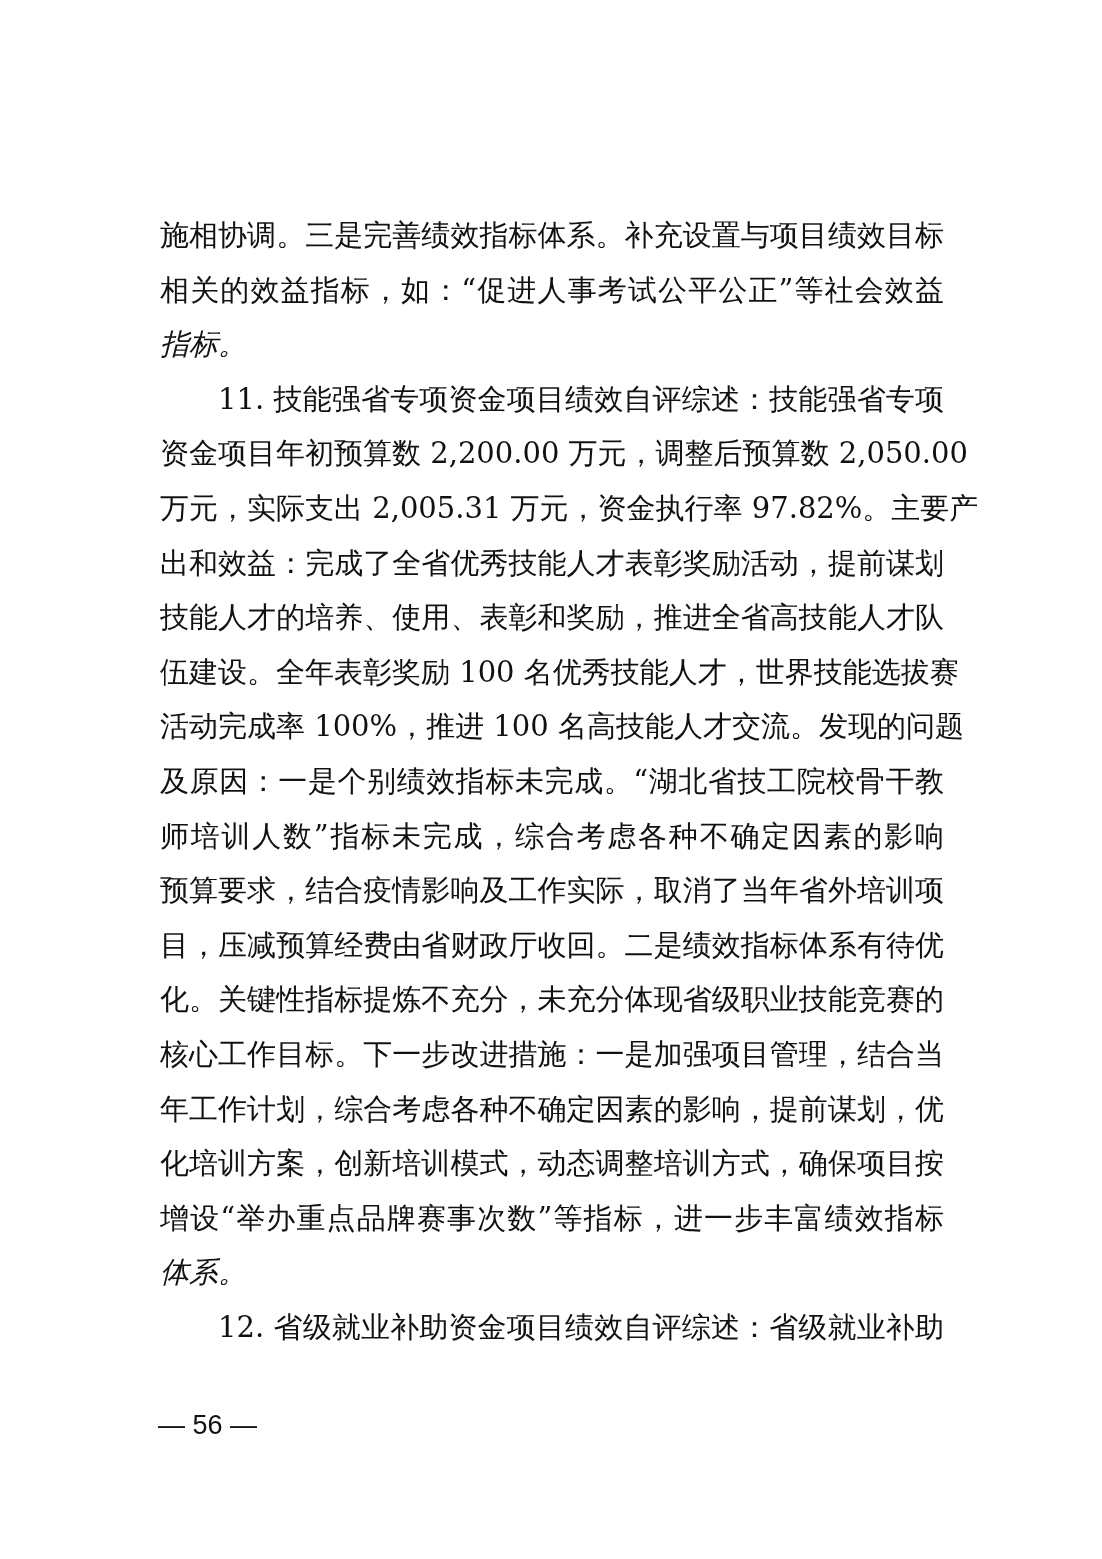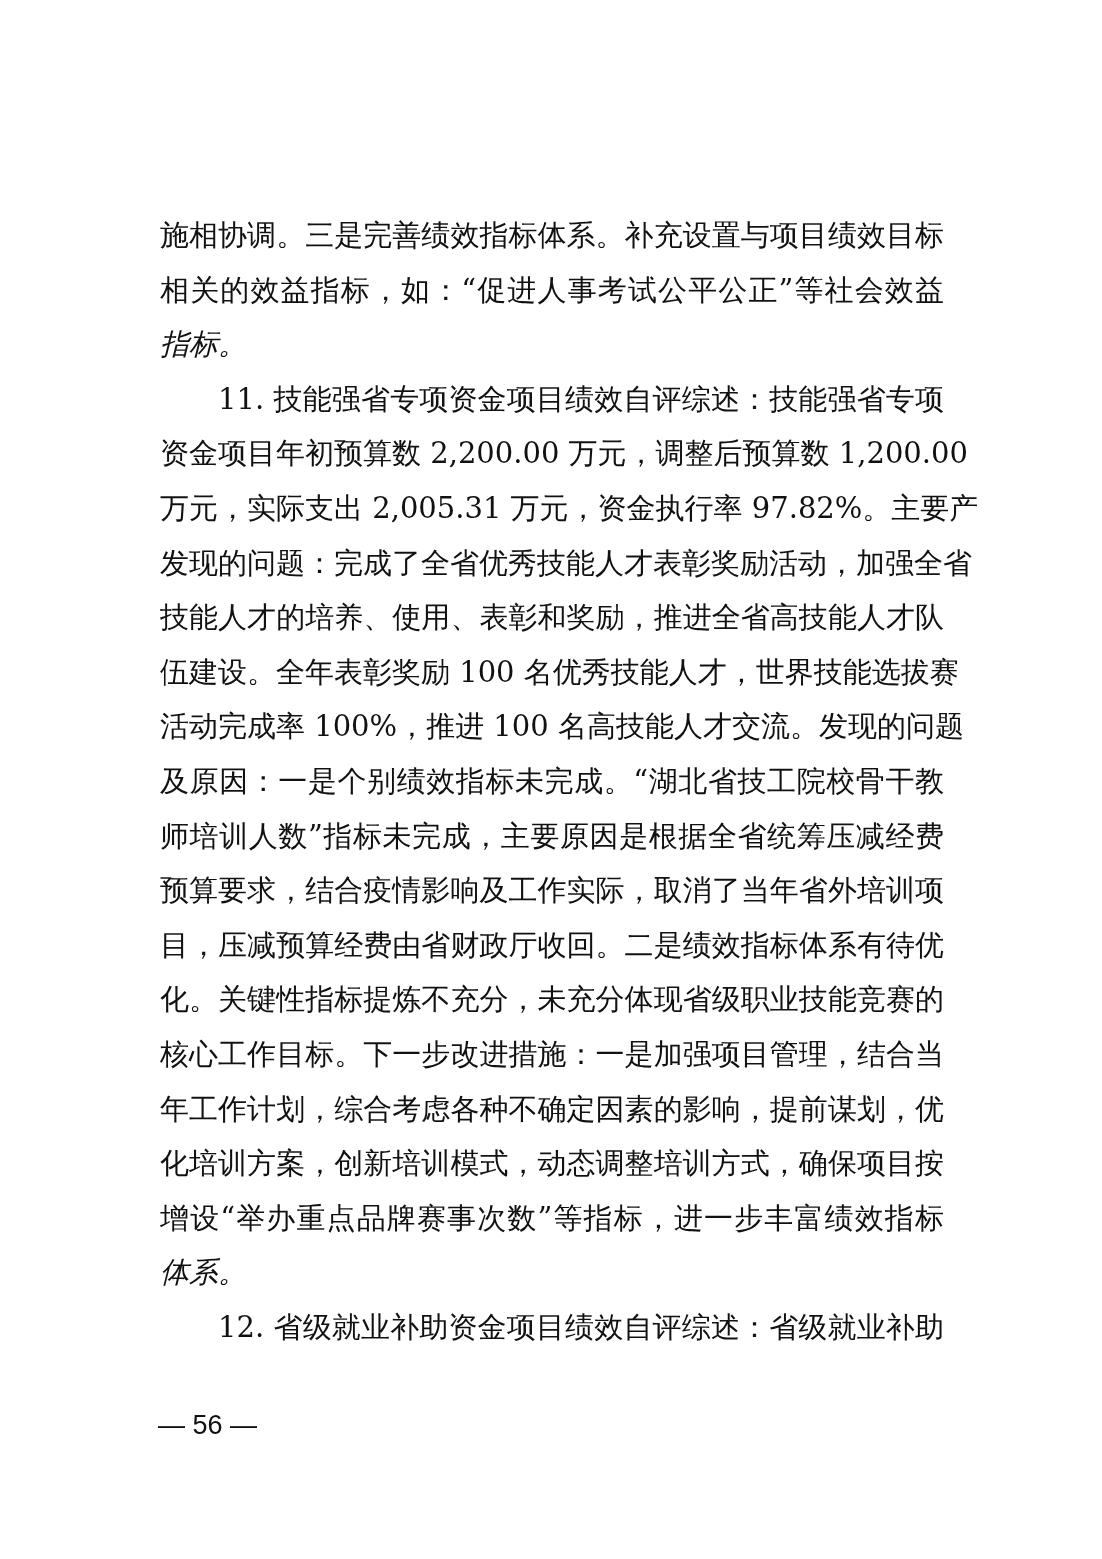--- a/index.html
+++ b/index.html
@@ -63,28 +63,28 @@
   <div class="body-text">
 
     <div>
       <span class="line">施相协调。三是完善绩效指标体系。补充设置与项目绩效目标</span>
       <span class="line">相关的效益指标，如：“促进人事考试公平公正”等社会效益</span>
       <span class="line last">指标。</span>
     </div>
 
     <div>
       <span class="line indent">11. 技能强省专项资金项目绩效自评综述：技能强省专项</span>
-      <span class="line">资金项目年初预算数 2,200.00 万元，调整后预算数 1,200.00</span>
+      <span class="line">资金项目年初预算数 2,200.00 万元，调整后预算数 2,050.00</span>
       <span class="line">万元，实际支出 2,005.31 万元，资金执行率 97.82%。主要产</span>
-      <span class="line">发现的问题：完成了全省优秀技能人才表彰奖励活动，加强全省</span>
+      <span class="line">出和效益：完成了全省优秀技能人才表彰奖励活动，提前谋划</span>
       <span class="line">技能人才的培养、使用、表彰和奖励，推进全省高技能人才队</span>
       <span class="line">伍建设。全年表彰奖励 100 名优秀技能人才，世界技能选拔赛</span>
       <span class="line">活动完成率 100%，推进 100 名高技能人才交流。发现的问题</span>
       <span class="line">及原因：一是个别绩效指标未完成。“湖北省技工院校骨干教</span>
-      <span class="line">师培训人数”指标未完成，主要原因是根据全省统筹压减经费</span>
+      <span class="line">师培训人数”指标未完成，综合考虑各种不确定因素的影响</span>
       <span class="line">预算要求，结合疫情影响及工作实际，取消了当年省外培训项</span>
       <span class="line">目，压减预算经费由省财政厅收回。二是绩效指标体系有待优</span>
       <span class="line">化。关键性指标提炼不充分，未充分体现省级职业技能竞赛的</span>
       <span class="line">核心工作目标。下一步改进措施：一是加强项目管理，结合当</span>
       <span class="line">年工作计划，综合考虑各种不确定因素的影响，提前谋划，优</span>
       <span class="line">化培训方案，创新培训模式，动态调整培训方式，确保项目按</span>
       <span class="line">增设“举办重点品牌赛事次数”等指标，进一步丰富绩效指标</span>
       <span class="line last">体系。</span>
     </div>
 

